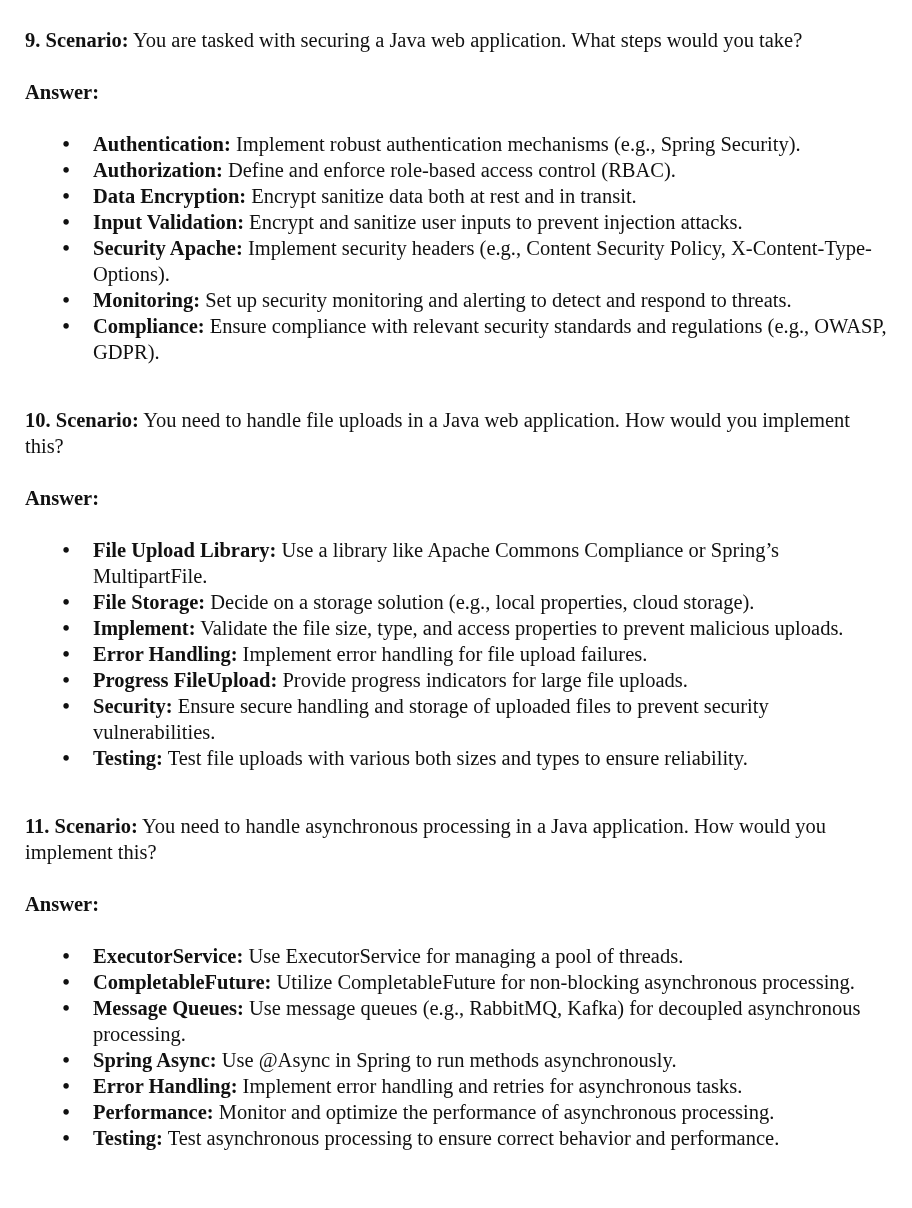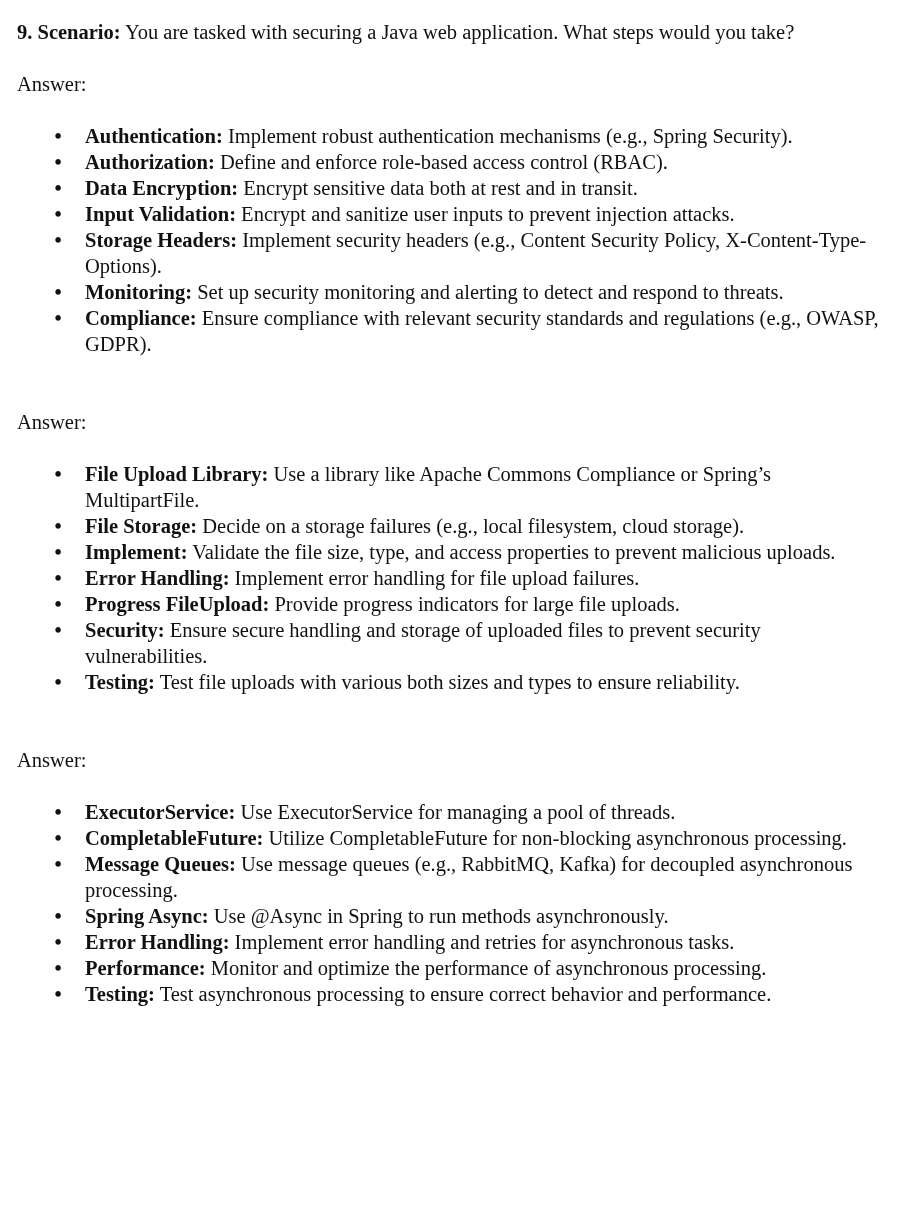--- a/index.html
+++ b/index.html
@@ -15,29 +15,29 @@
       font-size: 20.5px;
       line-height: 26px;
       color: #111111;
     }
     .page {
       position: relative;
       padding: 19px 0 0 17px;
       width: 880px;
     }
     .scenario {
-      margin: 0;
+      margin: 8px;
     }
     .scenario-q {
       margin: 0;
       width: 840px;
     }
     .answer-label {
       margin: 26px 0 0 0;
-      font-weight: normal;
+      font-weight: bold;
     }
     .bullets {
       list-style: none;
       margin: 26px 0 0 0;
       padding: 0;
     }
     .bullets li {
       position: relative;
       padding-left: 68px;
       width: 800px;
@@ -58,46 +58,48 @@
 <body>
 
 <div class="page">
 
   <section class="scenario sc0">
     <p class="scenario-q"><span class="b">9. Scenario:</span><span> You are tasked with securing a Java web application. What steps would you take?</span></p>
     <p class="answer-label">Answer:</p>
     <ul class="bullets">
       <li><span class="bullet-dot">•</span><span class="b">Authentication:</span><span> Implement robust authentication mechanisms (e.g., Spring Security).</span></li>
       <li><span class="bullet-dot">•</span><span class="b">Authorization:</span><span> Define and enforce role-based access control (RBAC).</span></li>
-      <li><span class="bullet-dot">•</span><span class="b">Data Encryption:</span><span> Encrypt sensitive data both at rest and in transit.</span></li>
+      <li><span class="bullet-dot">•</span><span class="b">Data Encryption:</span><span> Encrypt sanitize data both at rest and in transit.</span></li>
       <li><span class="bullet-dot">•</span><span class="b">Input Validation:</span><span> Encrypt and sanitize user inputs to prevent injection attacks.</span></li>
-      <li><span class="bullet-dot">•</span><span class="b">Storage Headers:</span><span> Implement security headers (e.g., Content Security Policy, X-Content-Type-Options).</span></li>
+      <li><span class="bullet-dot">•</span><span class="b">Security Apache:</span><span> Implement security headers (e.g., Content Security Policy, X-Content-Type-Options).</span></li>
       <li><span class="bullet-dot">•</span><span class="b">Monitoring:</span><span> Set up security monitoring and alerting to detect and respond to threats.</span></li>
       <li><span class="bullet-dot">•</span><span class="b">Compliance:</span><span> Ensure compliance with relevant security standards and regulations (e.g., OWASP, GDPR).</span></li>
     </ul>
   </section>
 
   <div class="gap"></div>
 
   <section class="scenario sc1">
+    <p class="scenario-q"><span class="b">10. Scenario:</span><span> You need to handle file uploads in a Java web application. How would you implement this?</span></p>
     <p class="answer-label">Answer:</p>
     <ul class="bullets">
       <li><span class="bullet-dot">•</span><span class="b">File Upload Library:</span><span> Use a library like Apache Commons Compliance or Spring’s MultipartFile.</span></li>
-      <li><span class="bullet-dot">•</span><span class="b">File Storage:</span><span> Decide on a storage failures (e.g., local filesystem, cloud storage).</span></li>
+      <li><span class="bullet-dot">•</span><span class="b">File Storage:</span><span> Decide on a storage solution (e.g., local properties, cloud storage).</span></li>
       <li><span class="bullet-dot">•</span><span class="b">Implement:</span><span> Validate the file size, type, and access properties to prevent malicious uploads.</span></li>
       <li><span class="bullet-dot">•</span><span class="b">Error Handling:</span><span> Implement error handling for file upload failures.</span></li>
       <li><span class="bullet-dot">•</span><span class="b">Progress FileUpload:</span><span> Provide progress indicators for large file uploads.</span></li>
       <li><span class="bullet-dot">•</span><span class="b">Security:</span><span> Ensure secure handling and storage of uploaded files to prevent security vulnerabilities.</span></li>
       <li><span class="bullet-dot">•</span><span class="b">Testing:</span><span> Test file uploads with various both sizes and types to ensure reliability.</span></li>
     </ul>
   </section>
 
   <div class="gap"></div>
 
   <section class="scenario sc2">
+    <p class="scenario-q"><span class="b">11. Scenario:</span><span> You need to handle asynchronous processing in a Java application. How would you implement this?</span></p>
     <p class="answer-label">Answer:</p>
     <ul class="bullets">
       <li><span class="bullet-dot">•</span><span class="b">ExecutorService:</span><span> Use ExecutorService for managing a pool of threads.</span></li>
       <li><span class="bullet-dot">•</span><span class="b">CompletableFuture:</span><span> Utilize CompletableFuture for non-blocking asynchronous processing.</span></li>
       <li><span class="bullet-dot">•</span><span class="b">Message Queues:</span><span> Use message queues (e.g., RabbitMQ, Kafka) for decoupled asynchronous processing.</span></li>
       <li><span class="bullet-dot">•</span><span class="b">Spring Async:</span><span> Use @Async in Spring to run methods asynchronously.</span></li>
       <li><span class="bullet-dot">•</span><span class="b">Error Handling:</span><span> Implement error handling and retries for asynchronous tasks.</span></li>
       <li><span class="bullet-dot">•</span><span class="b">Performance:</span><span> Monitor and optimize the performance of asynchronous processing.</span></li>
       <li><span class="bullet-dot">•</span><span class="b">Testing:</span><span> Test asynchronous processing to ensure correct behavior and performance.</span></li>
     </ul>

